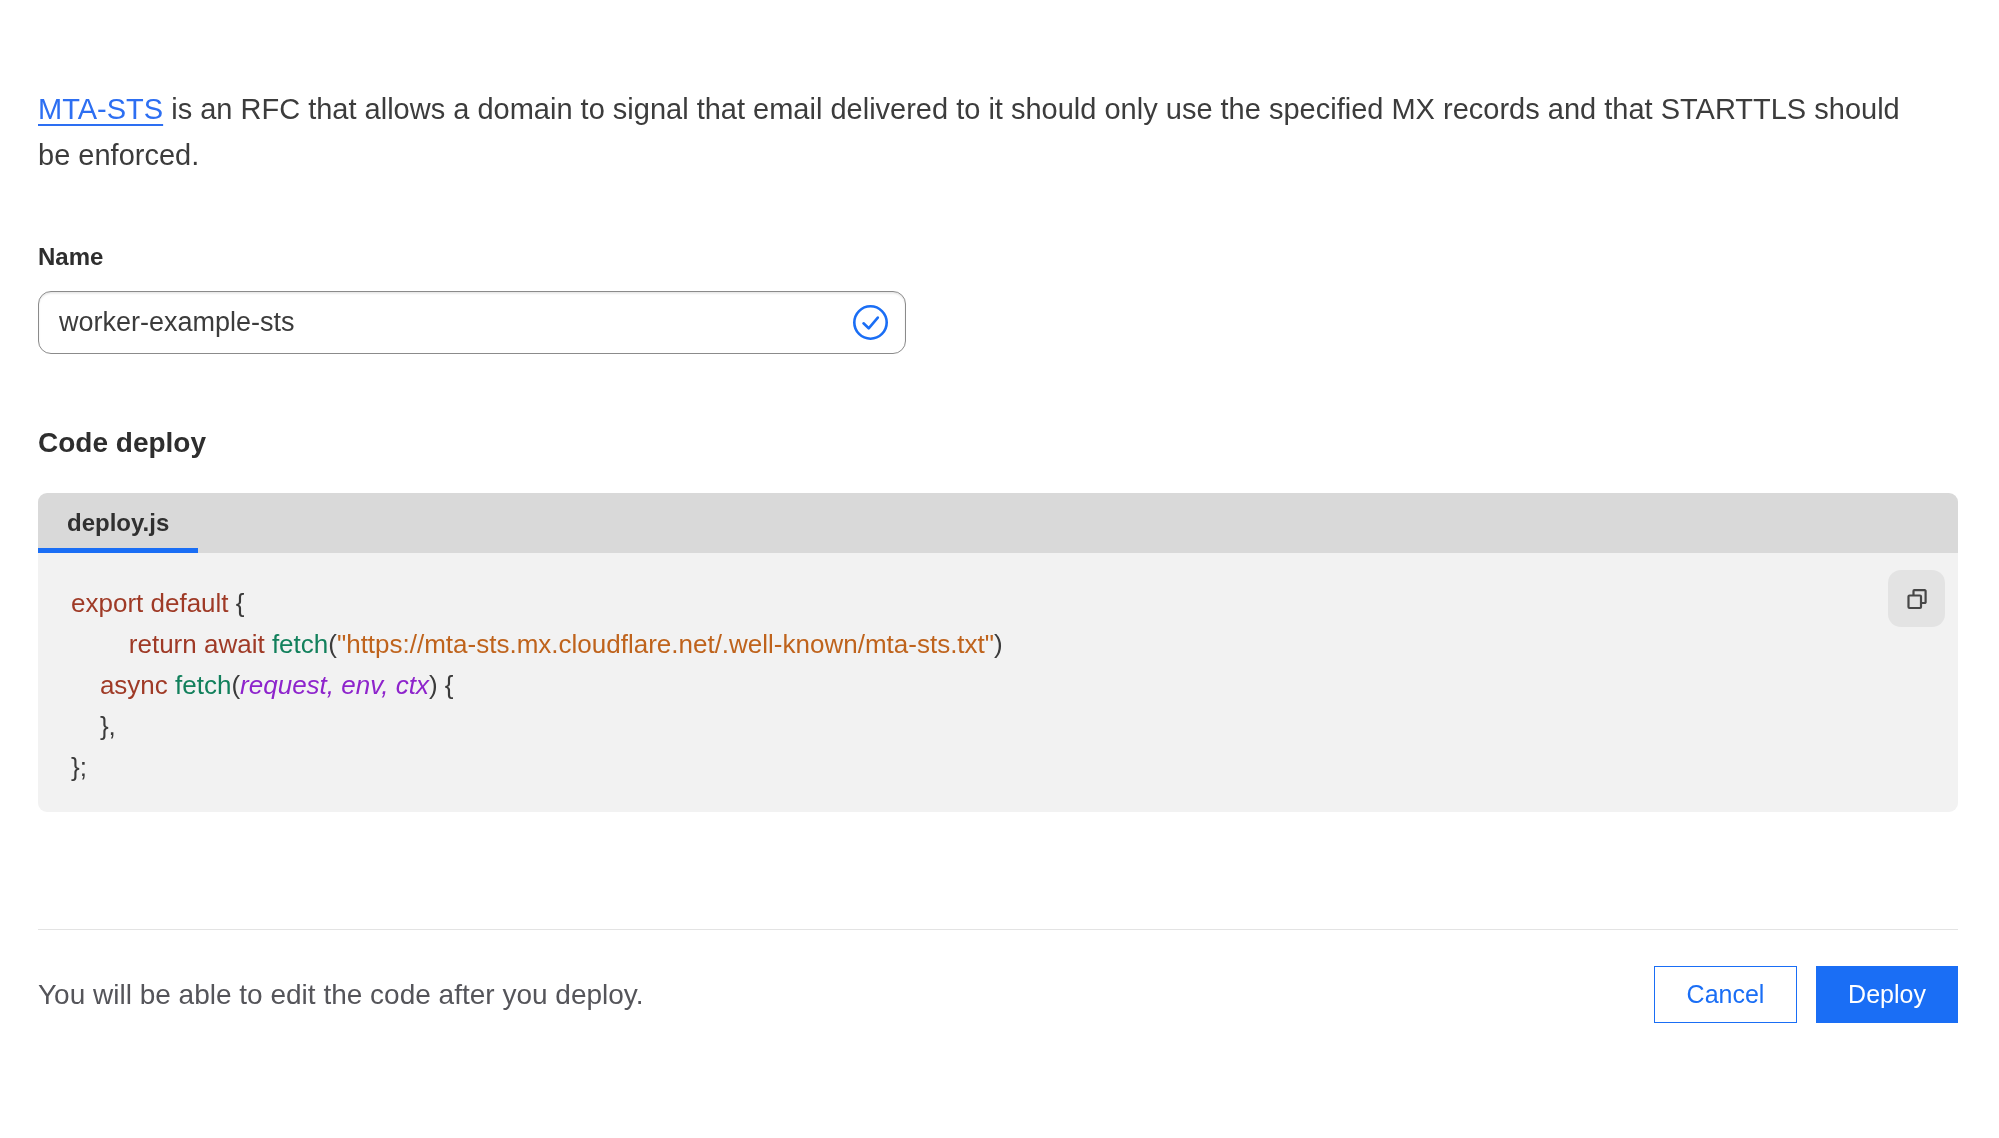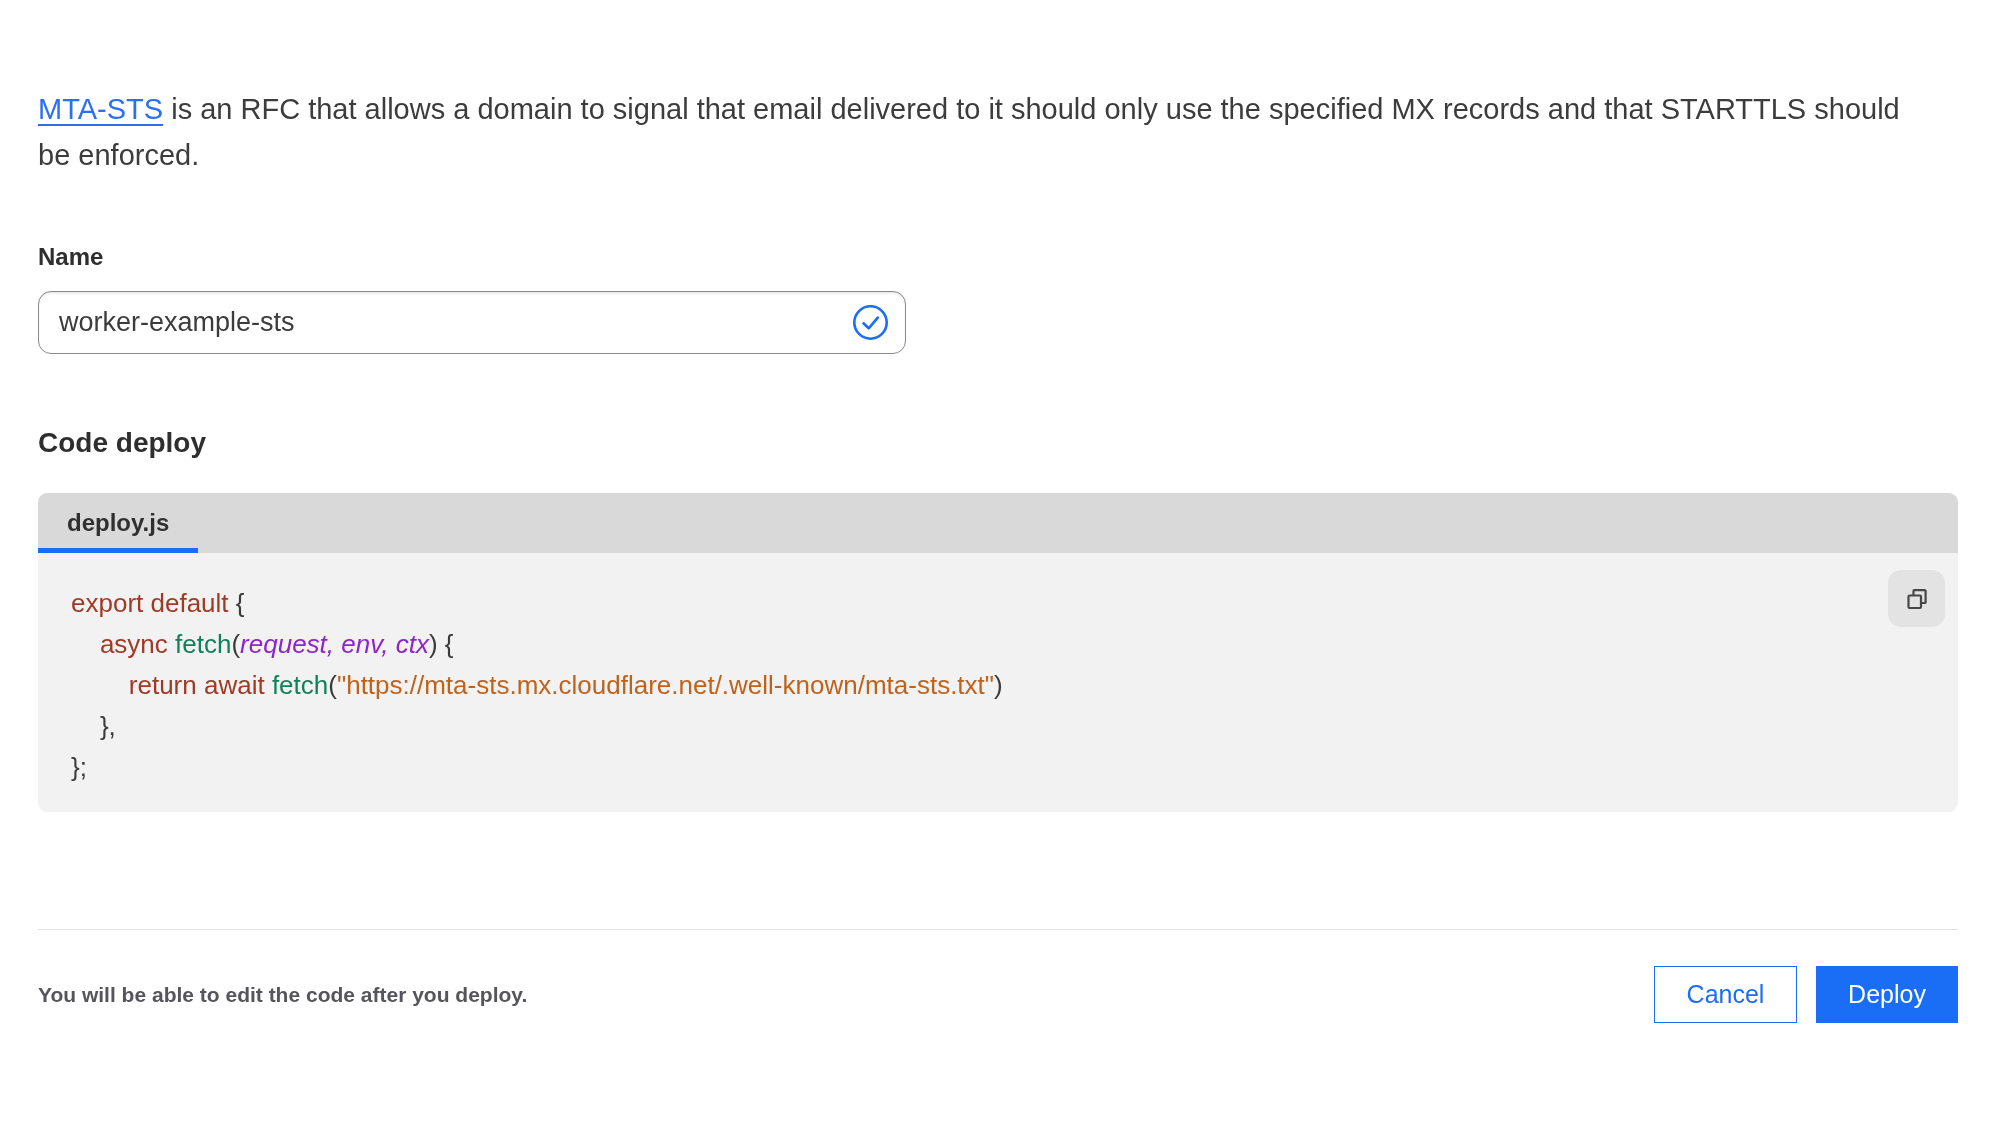--- a/index.html
+++ b/index.html
@@ -88,21 +88,21 @@
 
   
   .footer-divider {
     margin-top: 117px; border: none; border-top: 1px solid #e3e3e3;
     width: 1920px;
   }
   .footer-row {
     margin-top: 36px; width: 1920px;
     display: flex; align-items: center; justify-content: space-between;
   }
-  .footer-note { font-size: 21px; color: #55555a; font-weight: bold; }
+  .footer-note { font-size: 28px; color: #55555a; }
   .footer-buttons { display: flex; gap: 19px; }
   .btn {
     height: 57px; border-radius: 0; font-family: "Liberation Sans", sans-serif;
     font-size: 25px; cursor: pointer; display: inline-flex;
     align-items: center; justify-content: center; padding: 8px 30px;
   }
   .btn-cancel {
     background: #ffffff; color: #1a6ef5; border: 1.5px solid #1a6ef5;
     min-width: 143px;
   }
@@ -131,22 +131,22 @@
   <div class="code-label">Code deploy</div>
 
   <div class="code-editor">
     <div class="tab-bar">
       <div class="tab">deploy.js</div>
       <div class="tab-indicator"></div>
     </div>
     <div class="code-area">
       <div>
           <div class="code-line"><span class="tok-kw">export</span><span class="tok-pl"> </span><span class="tok-kw">default</span><span class="tok-pu"> {</span></div>
+          <div class="code-line"><span class="tok-pl">        </span><span class="tok-kw">return</span><span class="tok-pl"> </span><span class="tok-kw">await</span><span class="tok-pl"> </span><span class="tok-fn">fetch</span><span class="tok-pu">(</span><span class="tok-st">"https://mta-sts.mx.cloudflare.net/.well-known/mta-sts.txt"</span><span class="tok-pu">)</span></div>
           <div class="code-line"><span class="tok-pl">    </span><span class="tok-kw">async</span><span class="tok-pl"> </span><span class="tok-fn">fetch</span><span class="tok-pu">(</span><span class="tok-pa">request,</span><span class="tok-pl"> </span><span class="tok-pa">env,</span><span class="tok-pl"> </span><span class="tok-pa">ctx</span><span class="tok-pu">) {</span></div>
-          <div class="code-line"><span class="tok-pl">        </span><span class="tok-kw">return</span><span class="tok-pl"> </span><span class="tok-kw">await</span><span class="tok-pl"> </span><span class="tok-fn">fetch</span><span class="tok-pu">(</span><span class="tok-st">"https://mta-sts.mx.cloudflare.net/.well-known/mta-sts.txt"</span><span class="tok-pu">)</span></div>
           <div class="code-line"><span class="tok-pu">    },</span></div>
           <div class="code-line"><span class="tok-pu">};</span></div>
         </div>
       <button class="copy-button">
         <svg width="28" height="28" viewBox="0 0 28 28" fill="none">
           <rect x="5.5" y="10.5" width="12.5" height="12.5" rx="1" stroke="#474747" stroke-width="2.2"></rect>
           <path d="M10.5 10.5 V6 a0.8 0.8 0 0 1 0.8 -0.8 H21.8 a0.8 0.8 0 0 1 0.8 0.8 V17.2 a0.8 0.8 0 0 1 -0.8 0.8 H18" stroke="#474747" stroke-width="2.2"></path>
         </svg>
       </button>
     </div>

